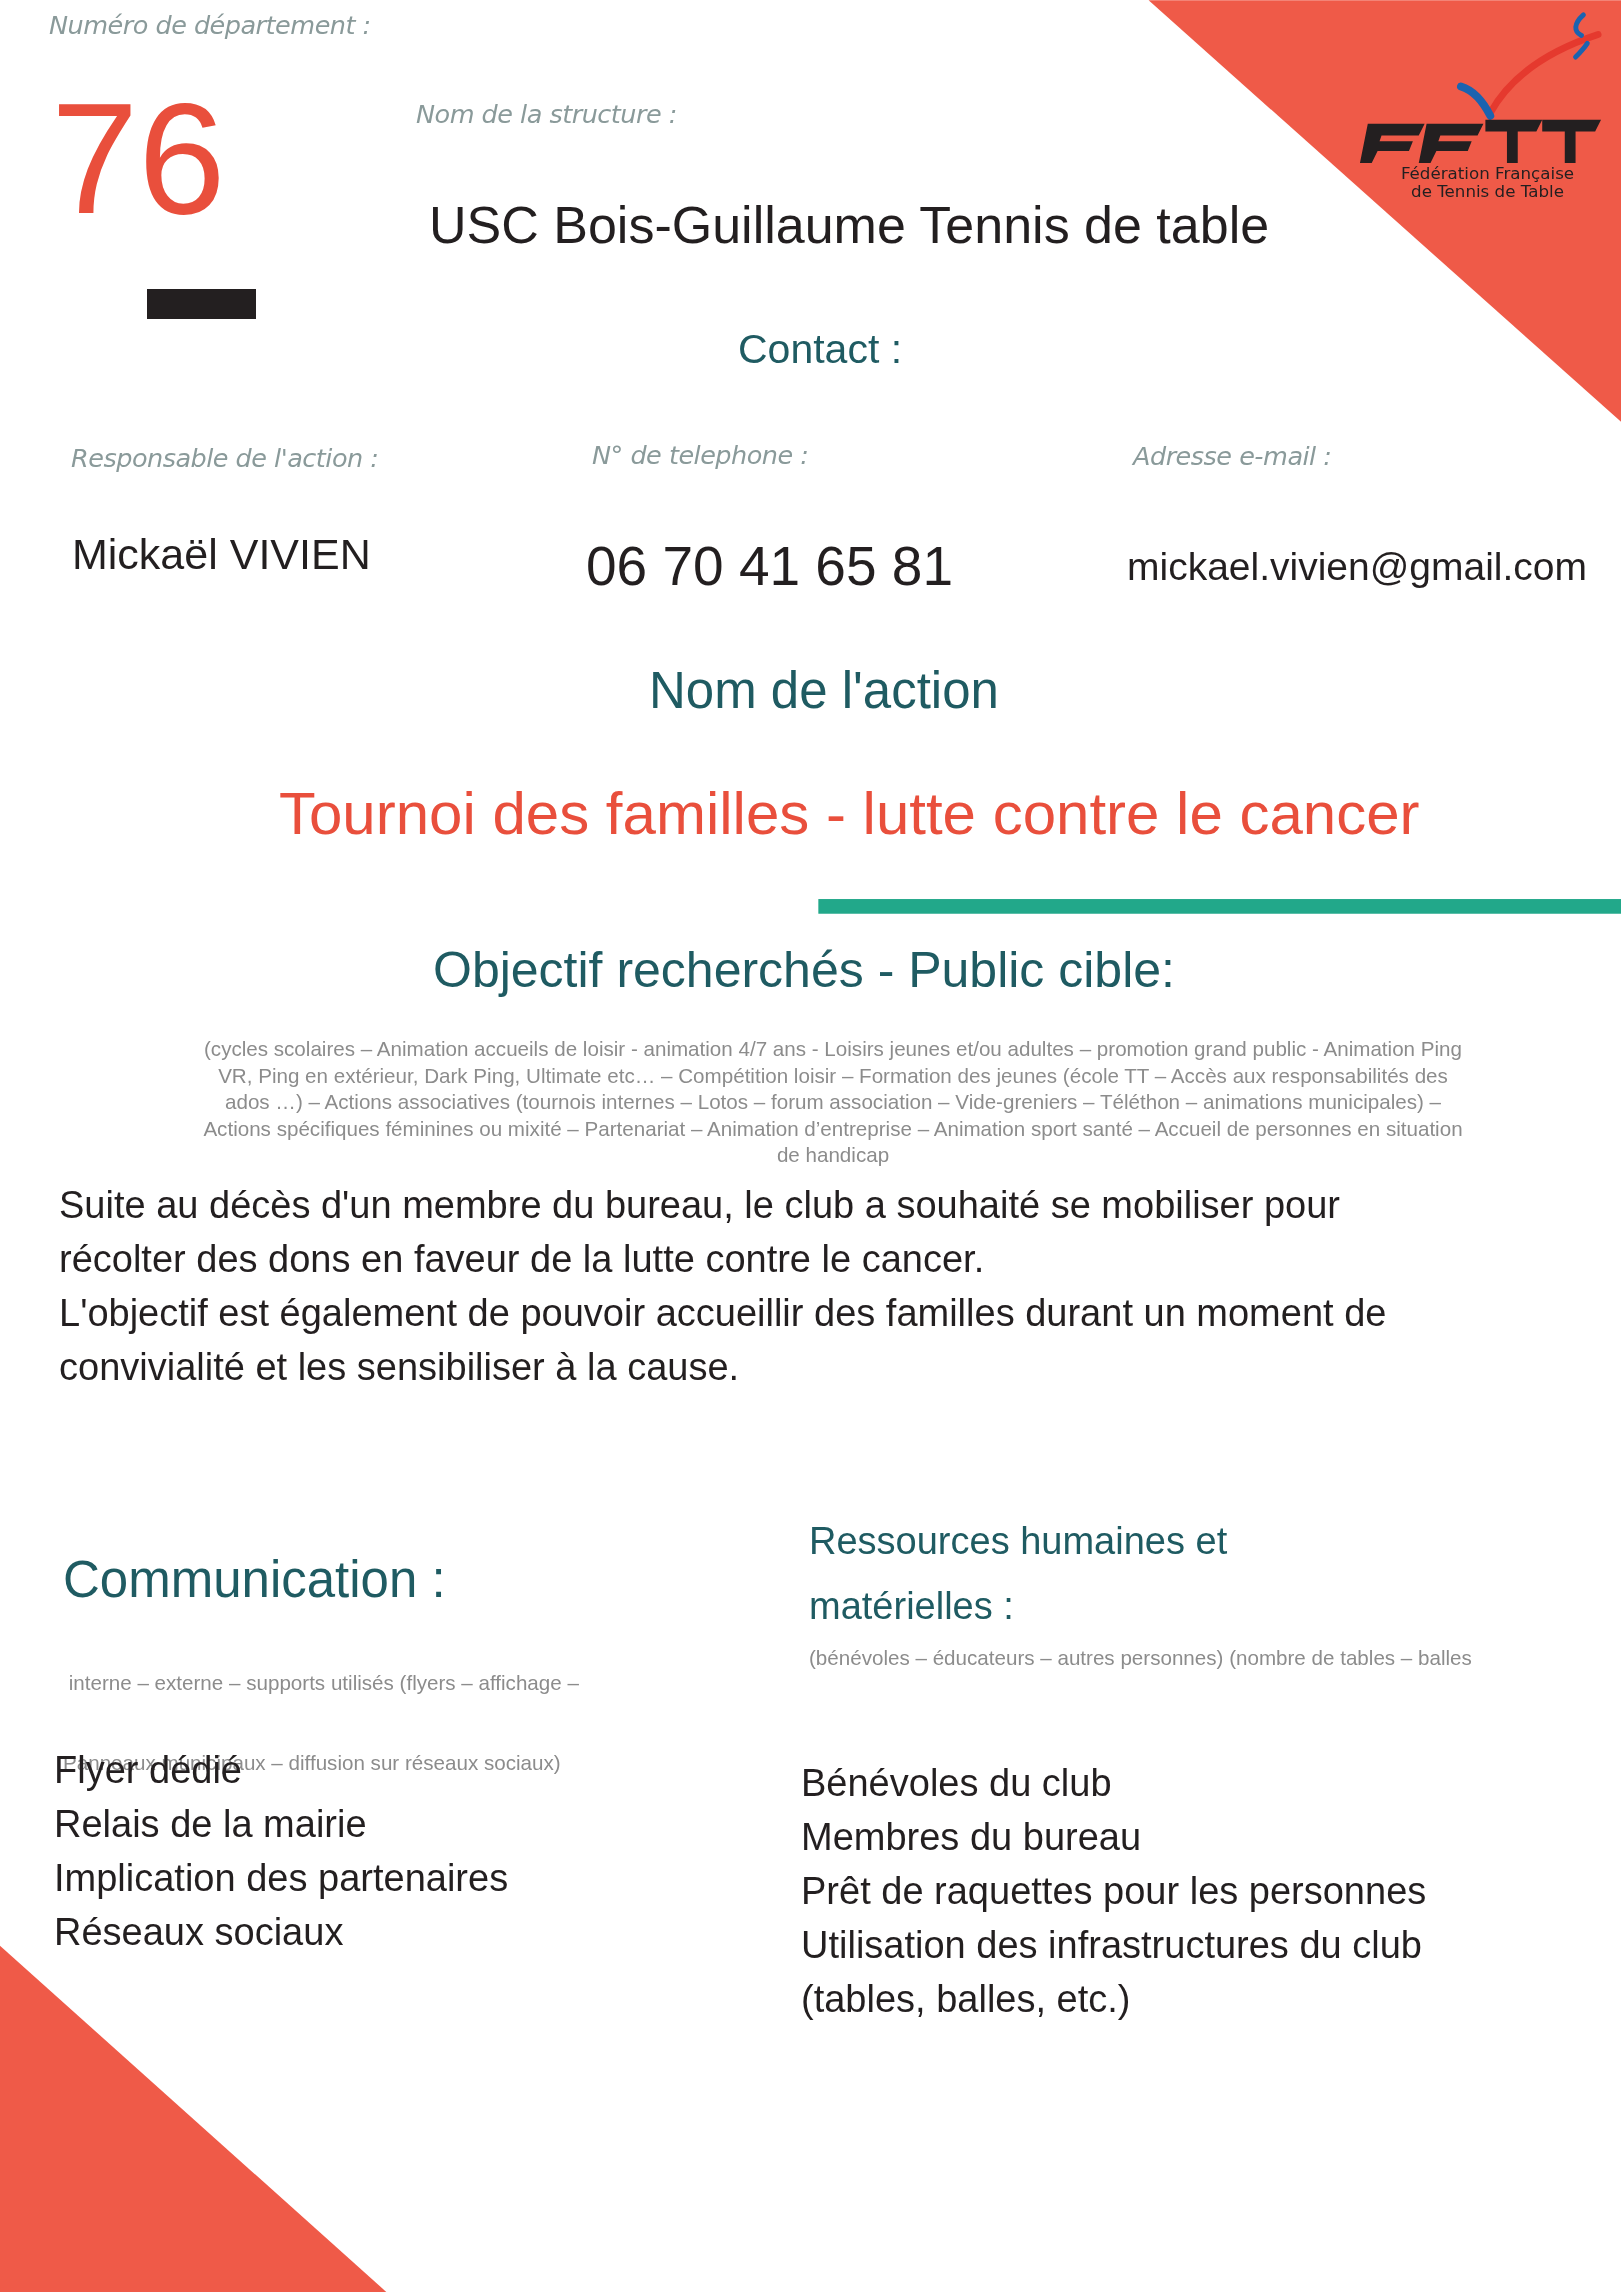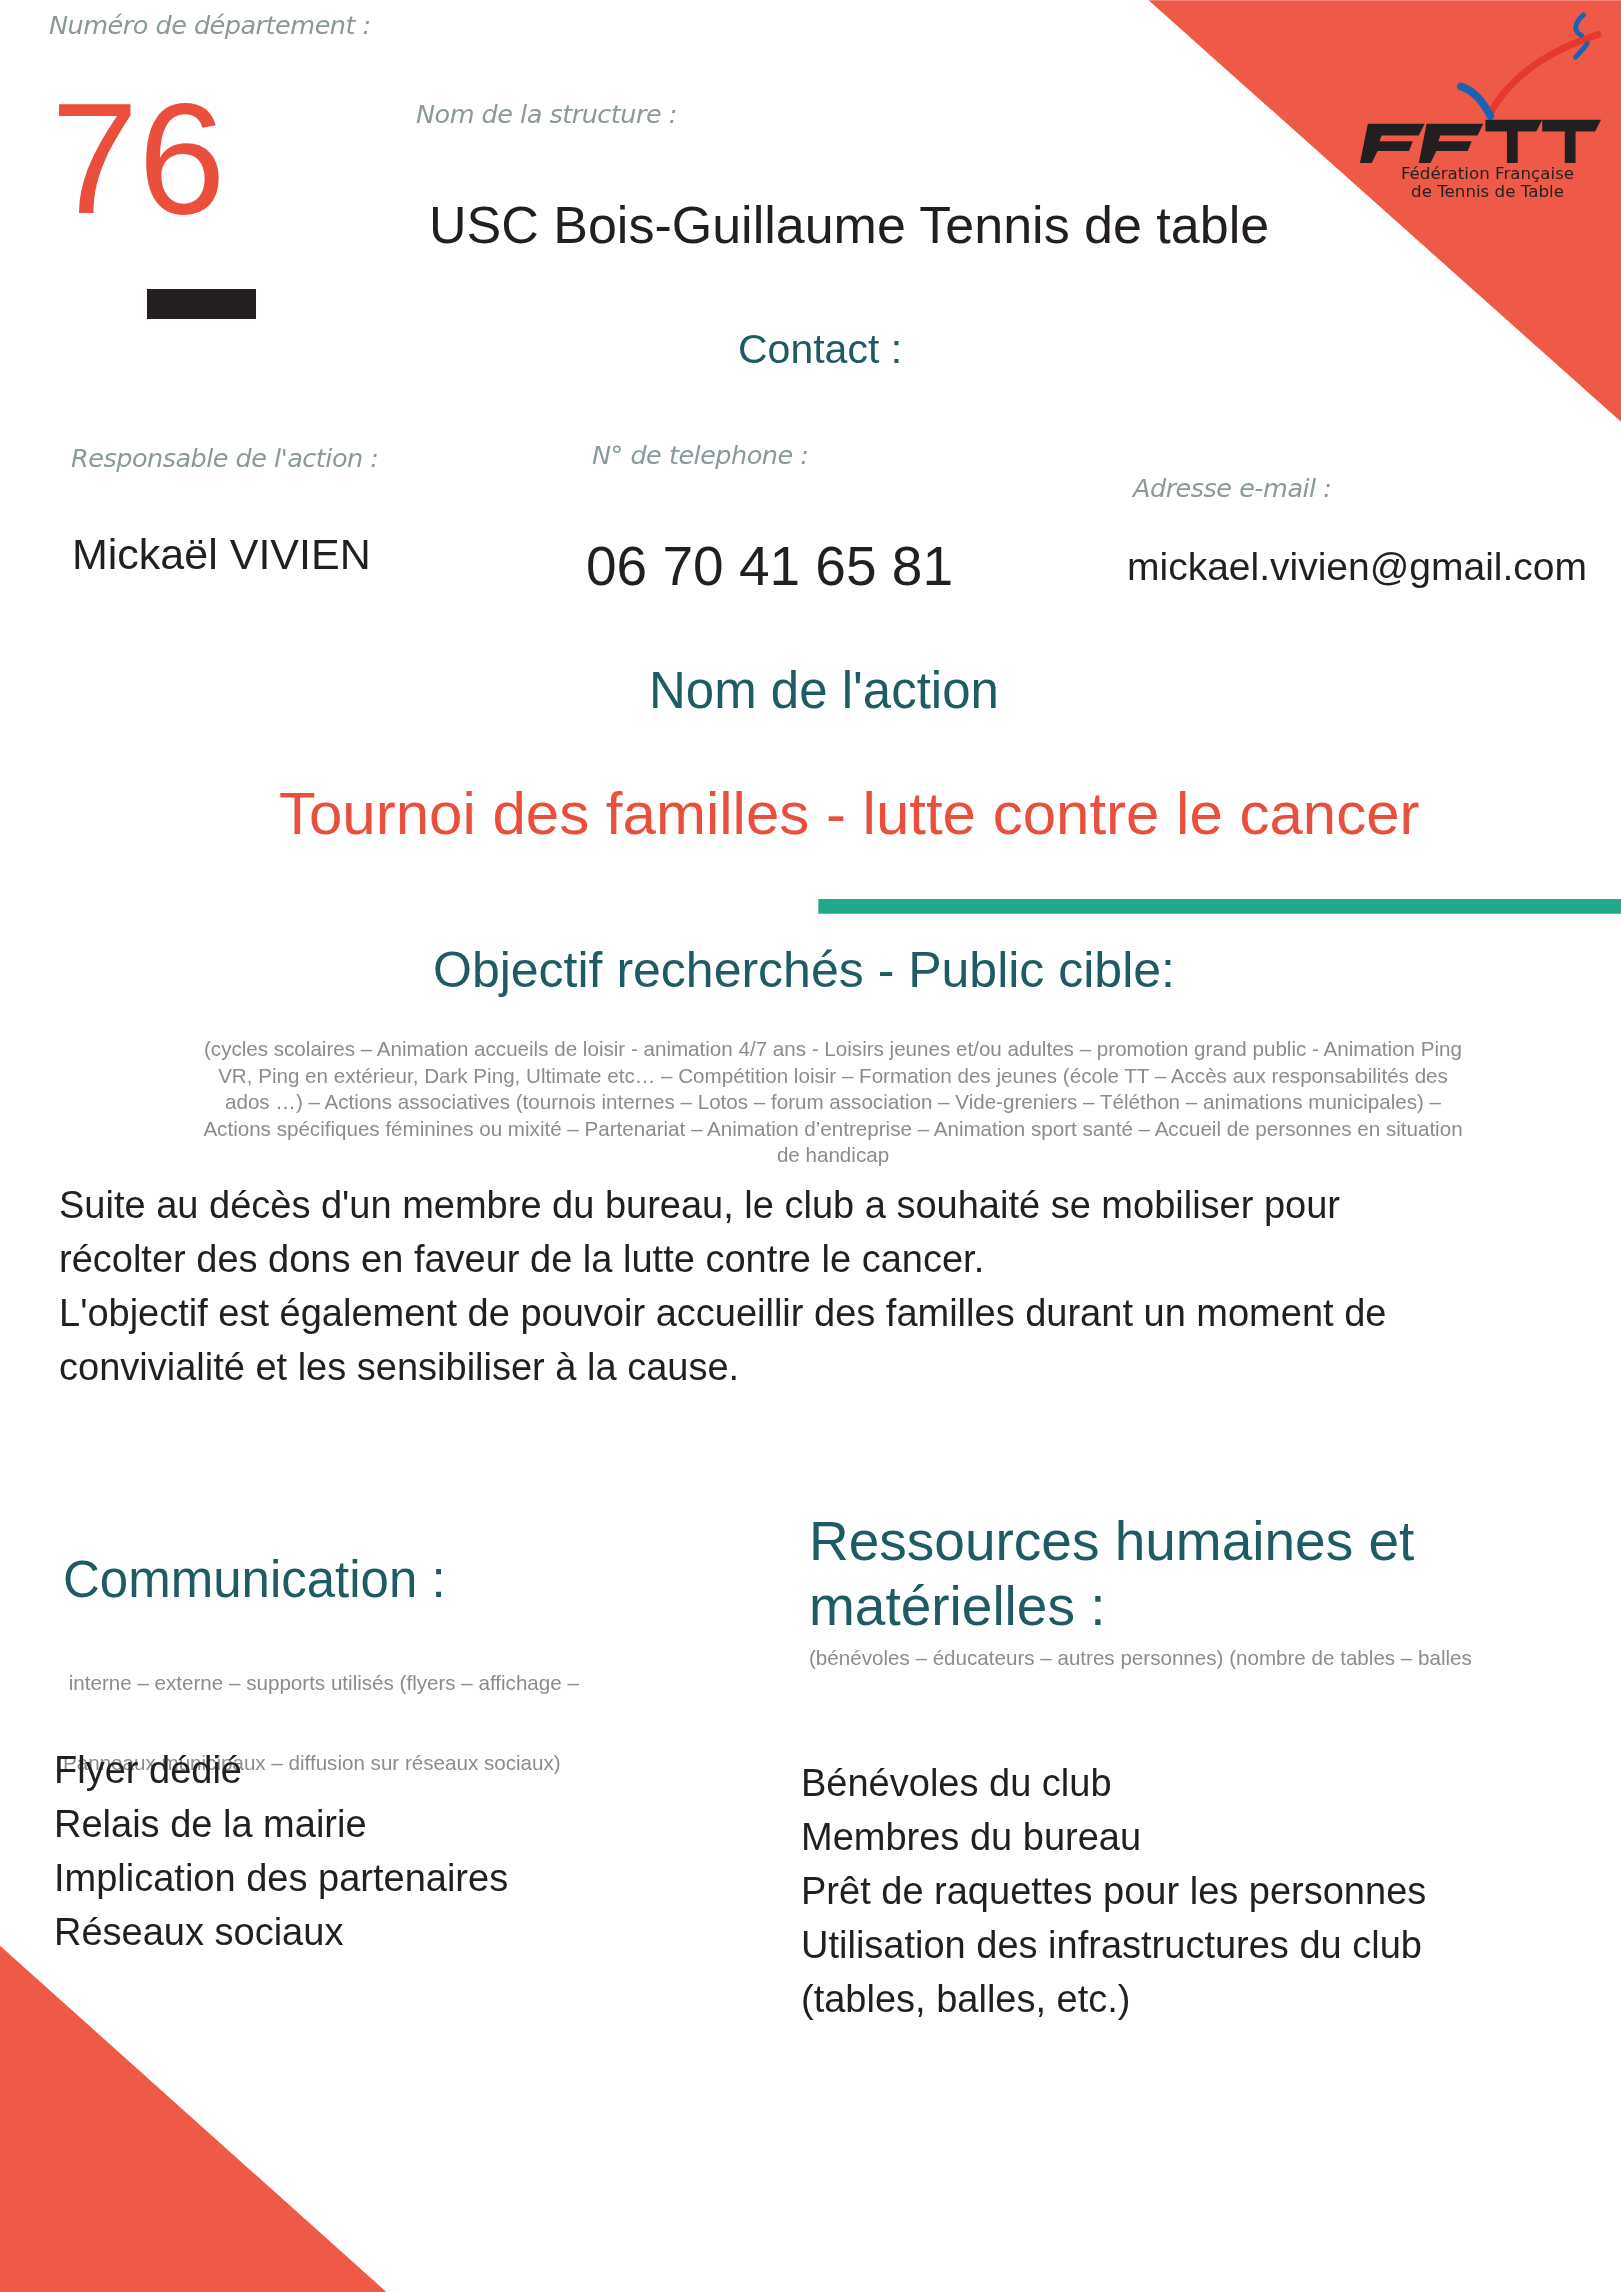--- a/index.html
+++ b/index.html
@@ -53,21 +53,21 @@
 <div class="abs coral" style="left:51px;top:80px;font-size:157px;line-height:157px;color:#e94f3c;">76</div>
 <div class="abs" style="left:147px;top:289px;width:109px;height:30px;background:#231f20;"></div>
 
 <div class="abs label" style="left:416px;top:99px;">Nom de la structure :</div>
 <div class="abs" style="left:429px;top:196px;font-size:52px;line-height:59px;">USC Bois-Guillaume Tennis de table</div>
 
 <div class="abs teal" style="left:738px;top:325px;font-size:41px;line-height:49px;">Contact :</div>
 
 <div class="abs label" style="left:71px;top:443px;">Responsable de l'action :</div>
 <div class="abs label" style="left:592px;top:440px;">N° de telephone :</div>
-<div class="abs label" style="left:1133px;top:441px;margin-top:32px;">Adresse e-mail :</div>
+<div class="abs label" style="left:1133px;top:441px;">Adresse e-mail :</div>
 
 <div class="abs" style="left:72px;top:529px;font-size:43px;line-height:51px;">Mickaël VIVIEN</div>
 <div class="abs" style="left:586px;top:536px;font-size:55px;line-height:61px;">06 70 41 65 81</div>
 <div class="abs" style="left:1127px;top:542px;font-size:39px;line-height:49px;">mickael.vivien@gmail.com</div>
 
 <div class="abs teal" style="left:649px;top:661px;font-size:51px;line-height:59px;">Nom de l'action</div>
 <div class="abs coral" style="left:279px;top:784px;font-size:60px;line-height:59px;">Tournoi des familles - lutte contre le cancer</div>
 
 <div class="abs teal" style="left:433px;top:941px;font-size:50px;line-height:59px;">Objectif recherchés - Public cible:</div>
 
@@ -91,21 +91,21 @@
   <div> interne – externe – supports utilisés (flyers – affichage –</div>
   <div>Panneaux municipaux – diffusion sur réseaux sociaux)</div>
 </div>
 <div class="abs" style="left:54px;top:1743px;font-size:38px;line-height:54px;">
   <div>Flyer dédié</div>
   <div>Relais de la mairie</div>
   <div>Implication des partenaires</div>
   <div>Réseaux sociaux</div>
 </div>
 
-<div class="abs teal" style="left:809px;top:1509px;font-size:55px;line-height:65px;">
+<div class="abs teal" style="left:809px;top:1509px;font-size:38px;line-height:65px;">
   <div>Ressources humaines et</div>
   <div>matérielles :</div>
 </div>
 <div class="abs hint" style="left:809px;top:1645px;">
   <div>(bénévoles – éducateurs – autres personnes) (nombre de tables – balles</div>
 </div>
 <div class="abs" style="left:801px;top:1756px;font-size:38px;line-height:54px;">
   <div>Bénévoles du club</div>
   <div>Membres du bureau</div>
   <div>Prêt de raquettes pour les personnes</div>

